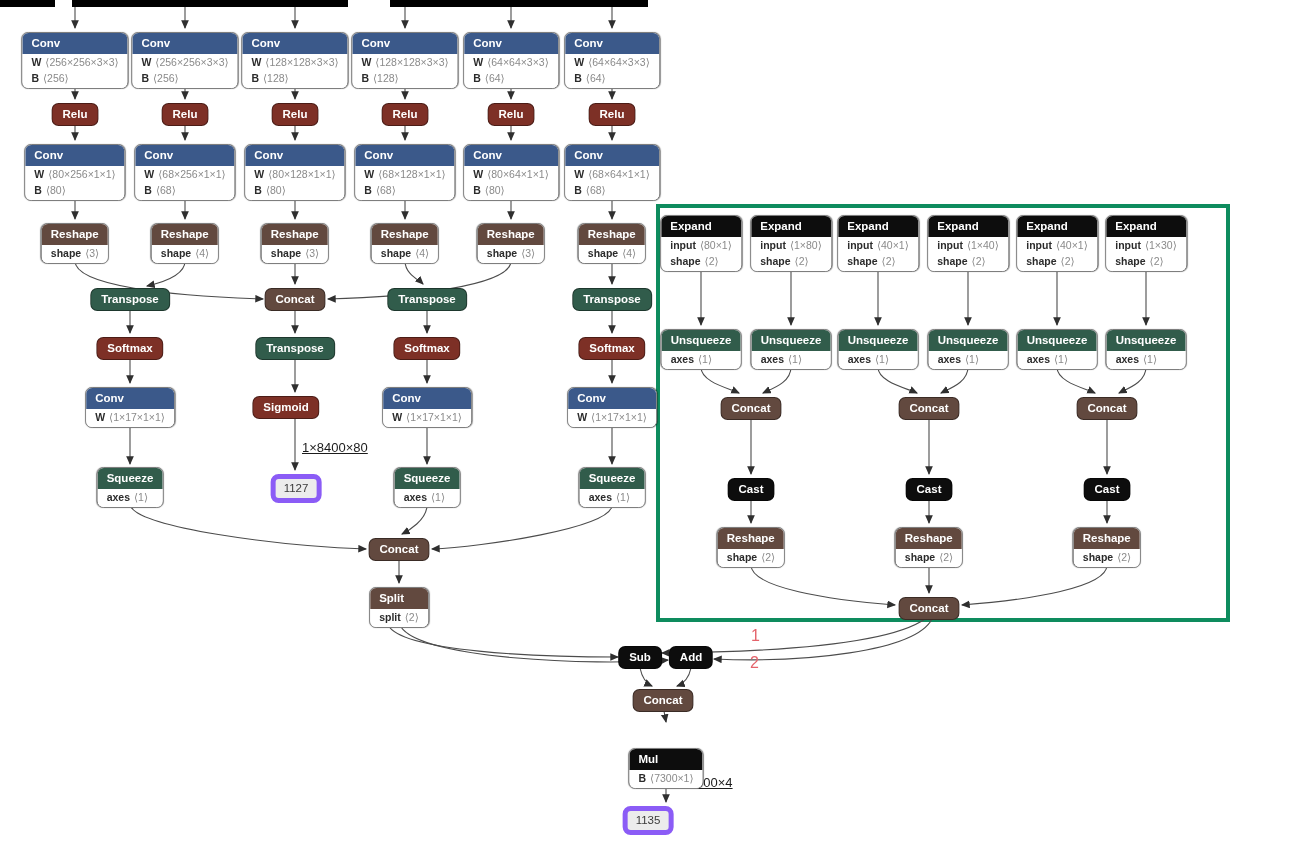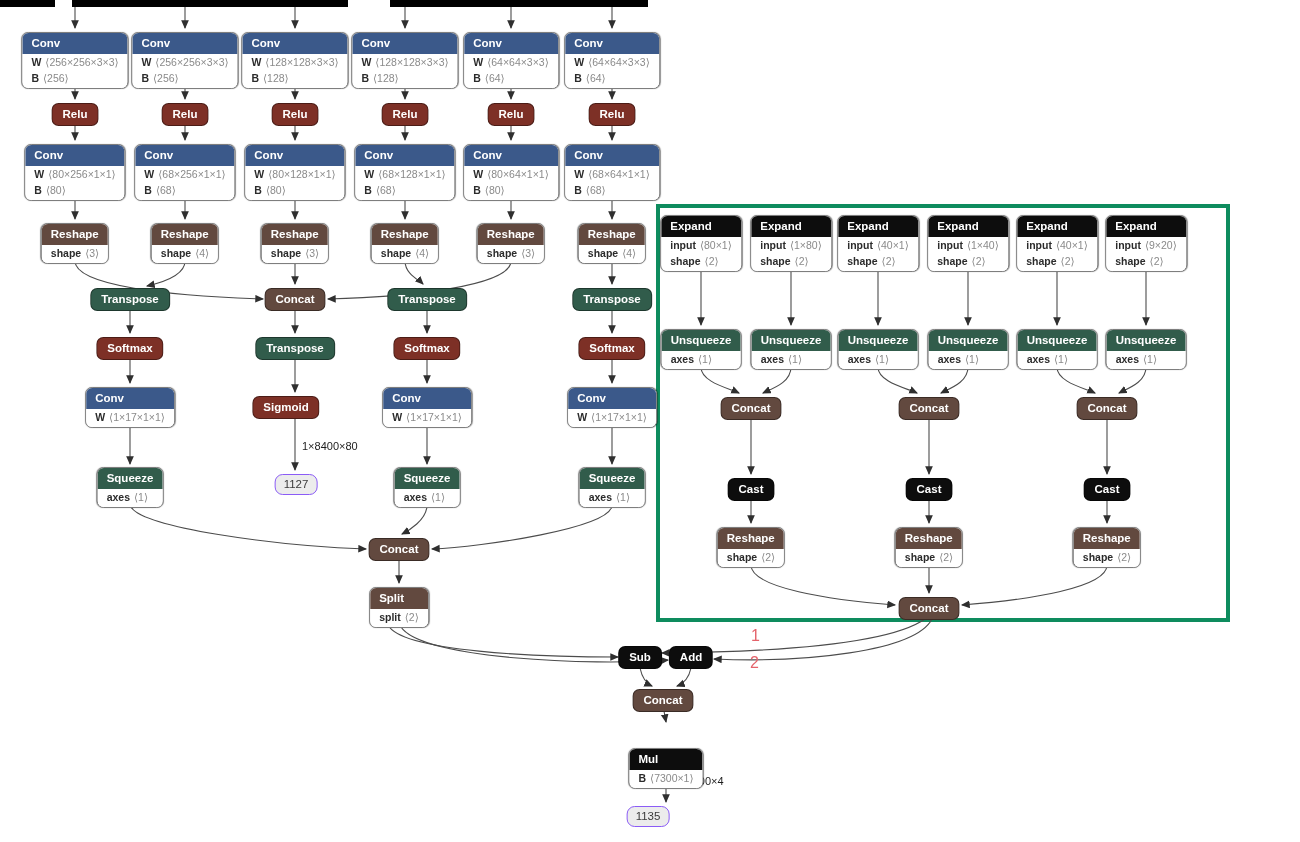--- a/index.html
+++ b/index.html
@@ -18,23 +18,23 @@
   .hd-black{background:var(--blackop,#0d0d0d);}
   .row{padding:2px 9px;font-size:10.5px;color:#8a8a8a;background:#fff;}
   .row:last-child{padding-bottom:4px;}
   .row b{color:#2b2b2b;font-weight:700;margin-right:4px;}
   .pill{position:absolute;transform:translateX(-50%);color:#fff;font-weight:700;font-size:11.5px;
         padding:4px 10px 5px;border-radius:7px;white-space:nowrap;z-index:3;border:1px solid rgba(0,0,0,.4);}
   .pill-act{background:var(--act,#7d3026);}
   .pill-xform{background:var(--xform,#315c4b);}
   .pill-shape{background:var(--shape,#62493f);}
   .pill-black{background:var(--blackop,#0d0d0d);}
-  .outbox{position:absolute;transform:translateX(-50%);background:#ececec;border:1px solid #8b5cf6;
+  .outbox{position:absolute;transform:translateX(-50%);background:#ececec;border:5px solid #8b5cf6;
           border-radius:8px;padding:3px 8px 4px;font-size:11.5px;color:#3a3a3a;z-index:3;}
-  .edgelabel{position:absolute;font-size:11px;color:#1c1c1c;z-index:2;}
+  .edgelabel{position:absolute;font-size:13px;color:#1c1c1c;z-index:2;text-decoration:underline;}
   .redmark{position:absolute;font-size:16px;color:var(--redmark,#e4636b);z-index:4;}
 </style>
 </head>
 <body>
 
 <div id="canvas">
 
   <div class="stub" style="left:0;width:55px"></div>
   <div class="stub" style="left:72px;width:276px"></div>
   <div class="stub" style="left:390px;width:258px"></div>
@@ -316,21 +316,21 @@
     <div class="row"><b>input</b><span>⟨1×40⟩</span></div>
     <div class="row"><b>shape</b><span>⟨2⟩</span></div>
   </div>
   <div class="node" style="left:1057px;top:215px">
     <div class="hd hd-black">Expand</div>
     <div class="row"><b>input</b><span>⟨40×1⟩</span></div>
     <div class="row"><b>shape</b><span>⟨2⟩</span></div>
   </div>
   <div class="node" style="left:1146px;top:215px">
     <div class="hd hd-black">Expand</div>
-    <div class="row"><b>input</b><span>⟨9×20⟩</span></div>
+    <div class="row"><b>input</b><span>⟨1×30⟩</span></div>
     <div class="row"><b>shape</b><span>⟨2⟩</span></div>
   </div>
 
   <div class="node" style="left:701px;top:329px">
     <div class="hd hd-xform">Unsqueeze</div>
     <div class="row"><b>axes</b><span>⟨1⟩</span></div>
   </div>
   <div class="node" style="left:791px;top:329px">
     <div class="hd hd-xform">Unsqueeze</div>
     <div class="row"><b>axes</b><span>⟨1⟩</span></div>

